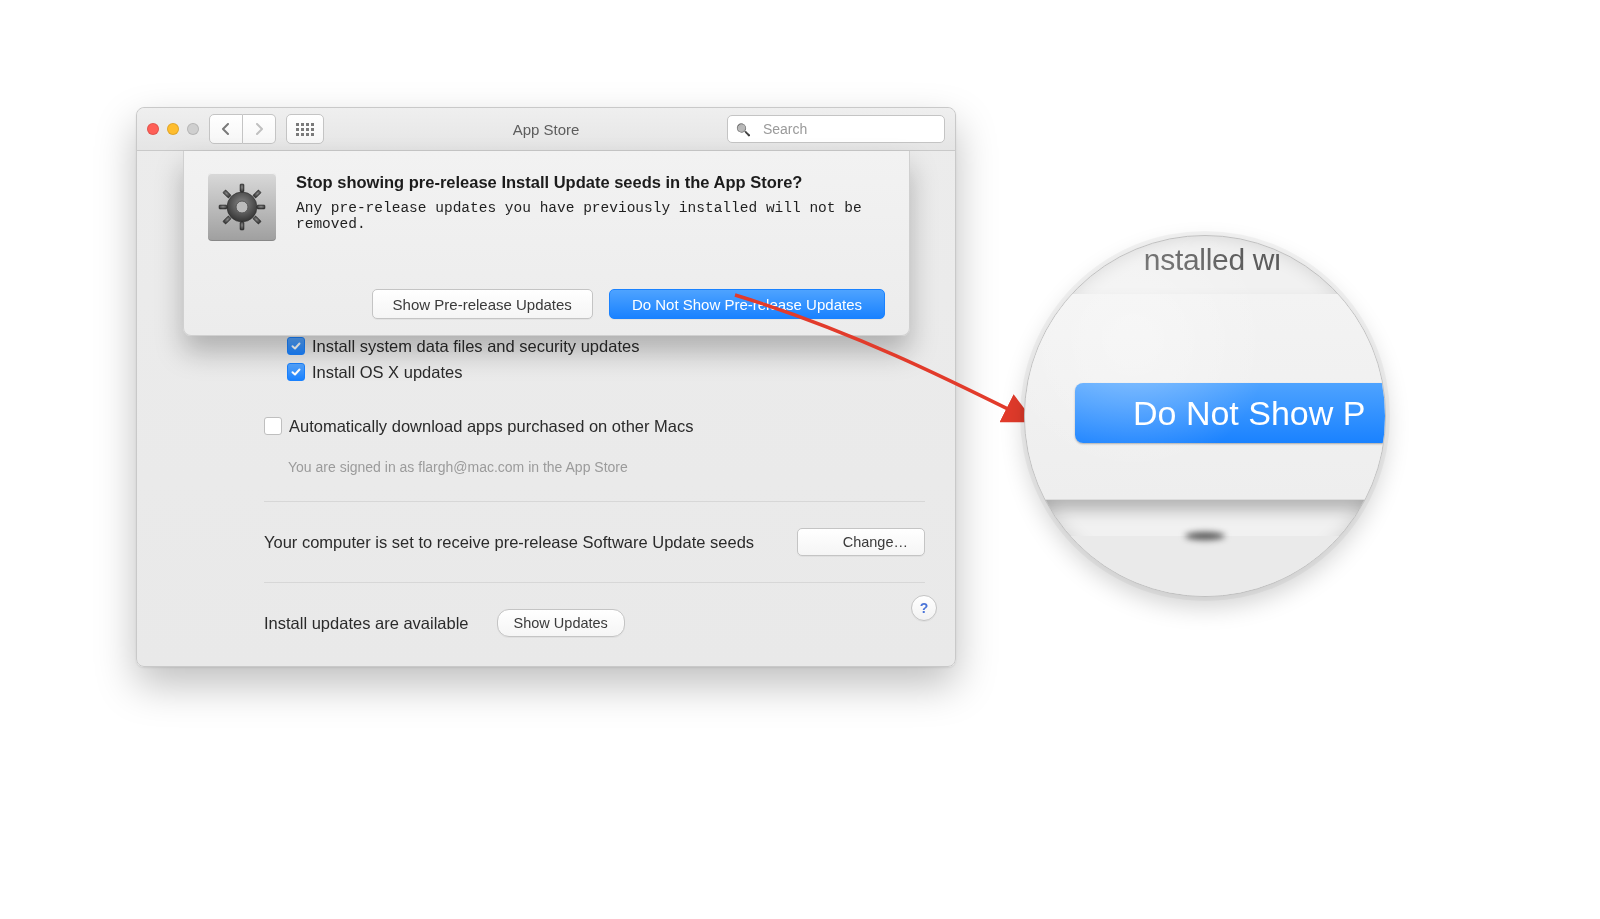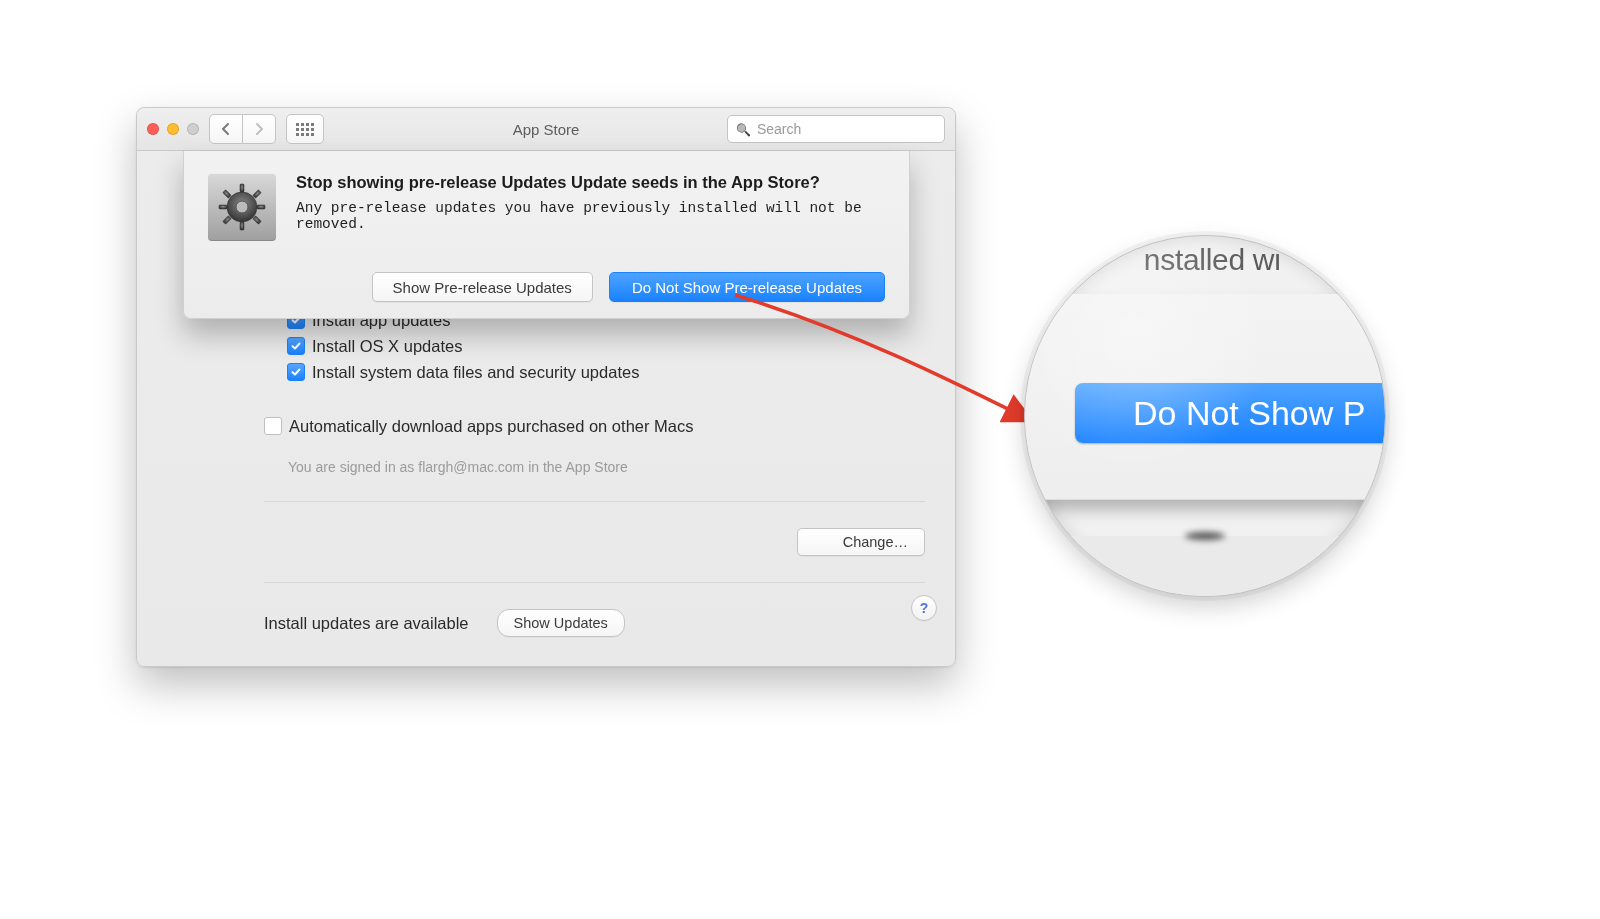--- a/index.html
+++ b/index.html
@@ -104,21 +104,21 @@
     width: 200px;
     height: 26px;
     background: #fff;
     border: 1px solid #c4c4c4;
     border-radius: 5px;
     display: flex;
     align-items: center;
     padding: 0 8px;
     color: #9a9a9a;
     font-size: 14px;
-    gap: 6px;
+    gap: 12px;
   }
   .search .mag::before { content: "\1F50D"; font-size: 12px; color:#9a9a9a; filter: grayscale(1) brightness(0.7); }
 
   
   .body { padding: 26px 30px 0 30px; position: relative; }
   .content { padding-left: 120px; }
 
   .chk-row {
     display: flex;
     align-items: center;
@@ -232,21 +232,21 @@
   }
   .sheet-sub {
     font-size: 14.5px;
     color: #1f1f1f;
     font-family: Liberation Mono, monospace;
   }
   .sheet-btns {
     display: flex;
     justify-content: flex-end;
     gap: 16px;
-    margin-top: 31px;
+    margin-top: 48px;
   }
   .sheet-btns .mac-btn { height: 28px; font-size: 15px; padding: 0 20px; }
   .sheet-btns .mac-btn.primary { padding: 0 22px; }
 
   
   .loupe-wrap {
     position: absolute;
     left: 1024px;
     top: 235px;
     width: 360px; height: 360px;
@@ -388,42 +388,43 @@
             </svg>
         </div>
         <span>Install app updates</span>
       </div>
       <div class="chk-row">
         <div class="chk checked">
           <svg width="10" height="10" viewBox="0 0 10 10">
               <polyline points="1.5,5.2 4,7.5 8.5,2.5" fill="none" stroke="#fff" stroke-width="2" stroke-linecap="round" stroke-linejoin="round"></polyline>
             </svg>
         </div>
-        <span>Install OS X updates</span>
+        <span>Install system data files and security updates</span>
       </div>
       <div class="chk-row">
         <div class="chk checked">
           <svg width="10" height="10" viewBox="0 0 10 10">
               <polyline points="1.5,5.2 4,7.5 8.5,2.5" fill="none" stroke="#fff" stroke-width="2" stroke-linecap="round" stroke-linejoin="round"></polyline>
             </svg>
         </div>
-        <span>Install system data files and security updates</span>
+        <span>Install OS X updates</span>
       </div>
 
       <div class="chk-row auto-row" style="margin-left:-23px;">
         <div class="chk">
           
         </div>
         <span>Automatically download apps purchased on other Macs</span>
       </div>
       <div class="signin" style="margin-left:-23px;">You are signed in as flargh@mac.com in the App Store</div>
 
       <hr class="sep" style="margin-left:-23px;">
 
       <div class="line-row" style="margin-left:-23px;">
+        <span>Your computer is set to receive pre-release Software Update seeds</span>
         <span class="mac-btn" style="margin-left:auto;padding-left:45px;">Change…</span>
       </div>
 
       <hr class="sep" style="margin-left:-23px;">
 
       <div class="line-row" style="margin-left:-23px;">
         <span>Install updates are available</span>
         <span class="mac-btn" style="margin-left:16px;border-radius:12px;">Show Updates</span>
       </div>
     </div>
@@ -454,21 +455,21 @@
             <rect x="8" y="8" width="4" height="8" rx="1" transform="rotate(-45 10 12)"></rect>
             <rect x="38" y="8" width="4" height="8" rx="1" transform="rotate(45 40 12)"></rect>
             <rect x="8" y="34" width="4" height="8" rx="1" transform="rotate(45 10 38)"></rect>
             <rect x="38" y="34" width="4" height="8" rx="1" transform="rotate(-45 40 38)"></rect>
           </g>
         </g>
         <circle cx="25" cy="25" r="6" fill="#bbb" stroke="#555"></circle>
       </svg>
     </div>
     <div class="sheet-texts">
-      <div class="sheet-title">Stop showing pre-release Updates Update seeds in the App Store?</div>
+      <div class="sheet-title">Stop showing pre-release Install Update seeds in the App Store?</div>
       <div class="sheet-sub">Any pre-release updates you have previously installed will not be removed.</div>
     </div>
   </div>
   <div class="sheet-btns">
     <span class="mac-btn">Show Pre-release Updates</span>
     <span class="mac-btn primary">Do Not Show Pre-release Updates</span>
   </div>
 </div>
 
 <svg class="arrow" width="320" height="180" viewBox="0 0 320 180">

